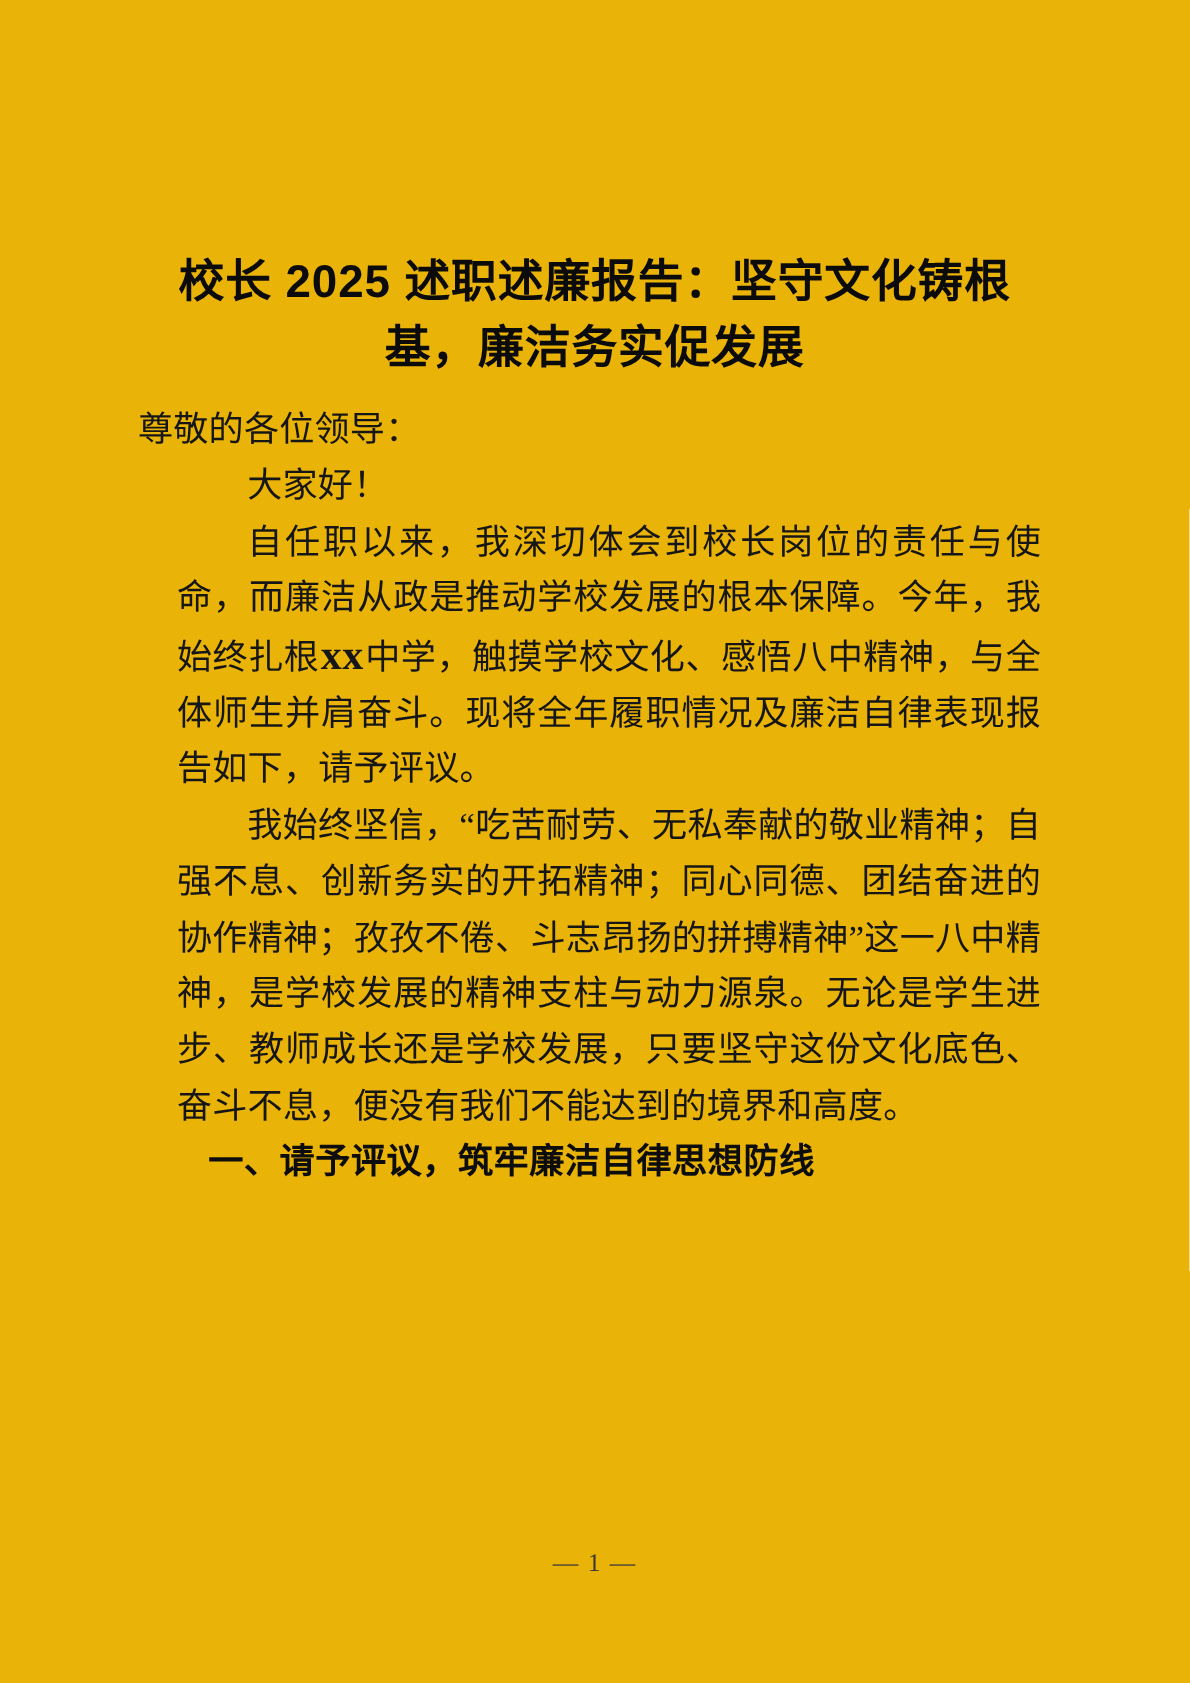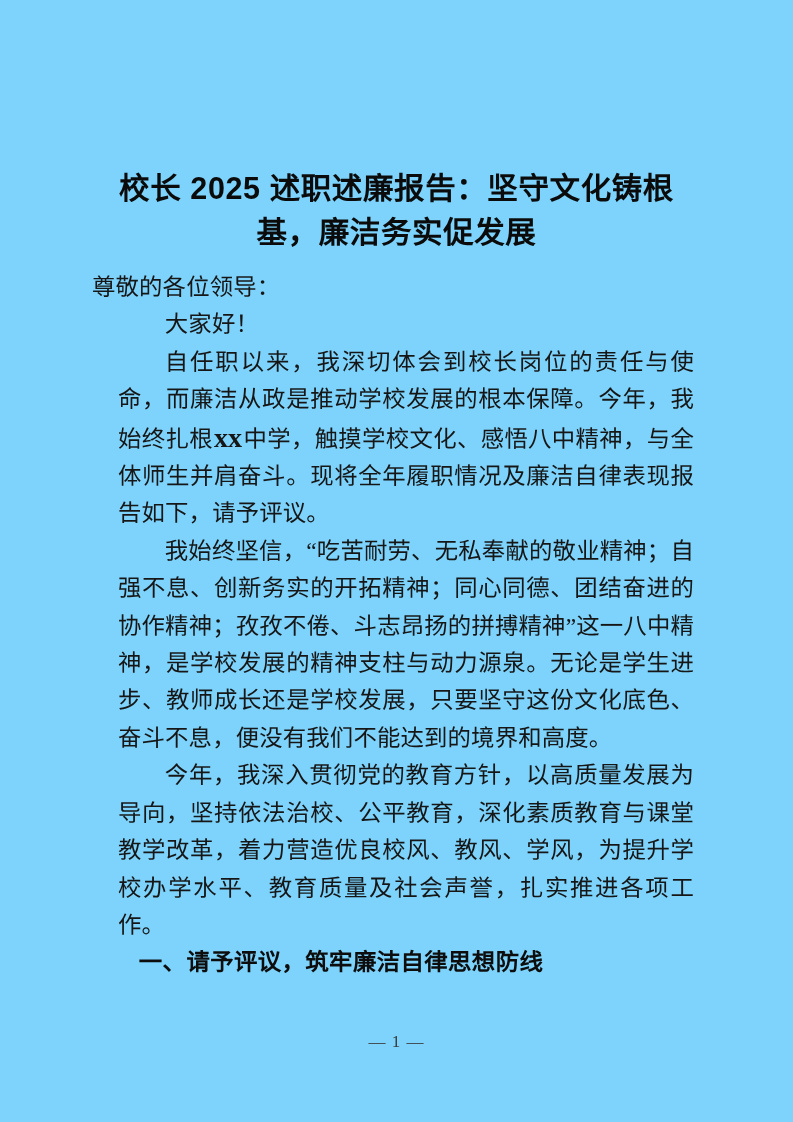--- a/index.html
+++ b/index.html
@@ -6,21 +6,21 @@
   html, body {
     margin: 0;
     padding: 0;
     background: #ffffff;
   }
 
   .page {
     position: relative;
     width: 793px;
     height: 1122px;
-    background: #7dd3fc;
+    background: #eab308;
     margin: 0 auto;
     overflow: hidden;
     box-sizing: border-box;
     font-family: "Liberation Serif", "DejaVu Serif", serif;
     color: #000000;
   }
 
   
   .doc-title {
     position: absolute;
@@ -109,21 +109,20 @@
   <div class="body-block">
 
     <p class="para flush">尊敬的各位领导：</p>
 
     <p class="para indent">大家好！</p>
 
     <p class="para indent"><span>自任职以来，我深切体会到校长岗位的责任与使命，而廉洁从政是推动学校发展的根本保障。今年，我始终扎根</span><span class="latin">xx</span><span>中学，触摸学校文化、感悟八中精神，与全体师生并肩奋斗。现将全年履职情况及廉洁自律表现报告如下，请予评议。</span></p>
 
     <p class="para indent">我始终坚信，“吃苦耐劳、无私奉献的敬业精神；自强不息、创新务实的开拓精神；同心同德、团结奋进的协作精神；孜孜不倦、斗志昂扬的拼搏精神”这一八中精神，是学校发展的精神支柱与动力源泉。无论是学生进步、教师成长还是学校发展，只要坚守这份文化底色、奋斗不息，便没有我们不能达到的境界和高度。</p>
 
-    <p class="para indent">今年，我深入贯彻党的教育方针，以高质量发展为导向，坚持依法治校、公平教育，深化素质教育与课堂教学改革，着力营造优良校风、教风、学风，为提升学校办学水平、教育质量及社会声誉，扎实推进各项工作。</p>
 
     <p class="para heading">一、请予评议，筑牢廉洁自律思想防线</p>
 
 
 
   </div>
 
   <div class="page-footer">— 1 —</div>
 
 </div>

